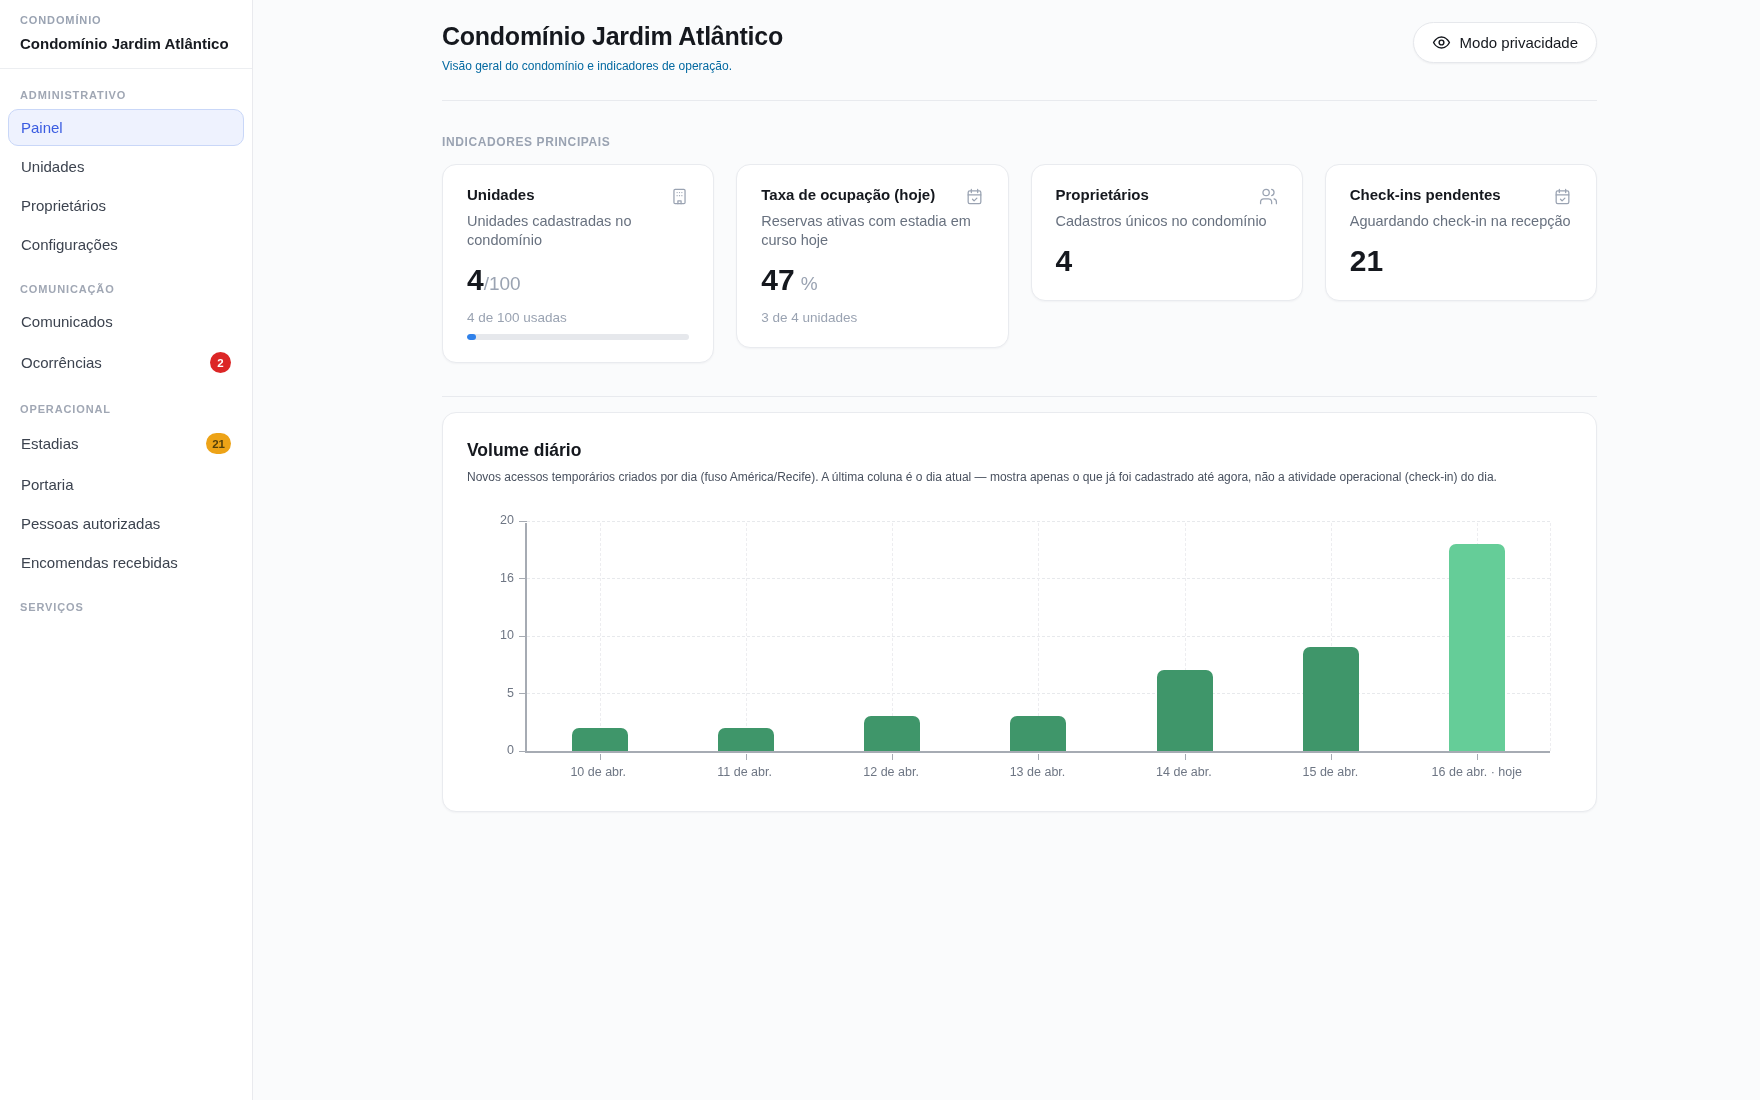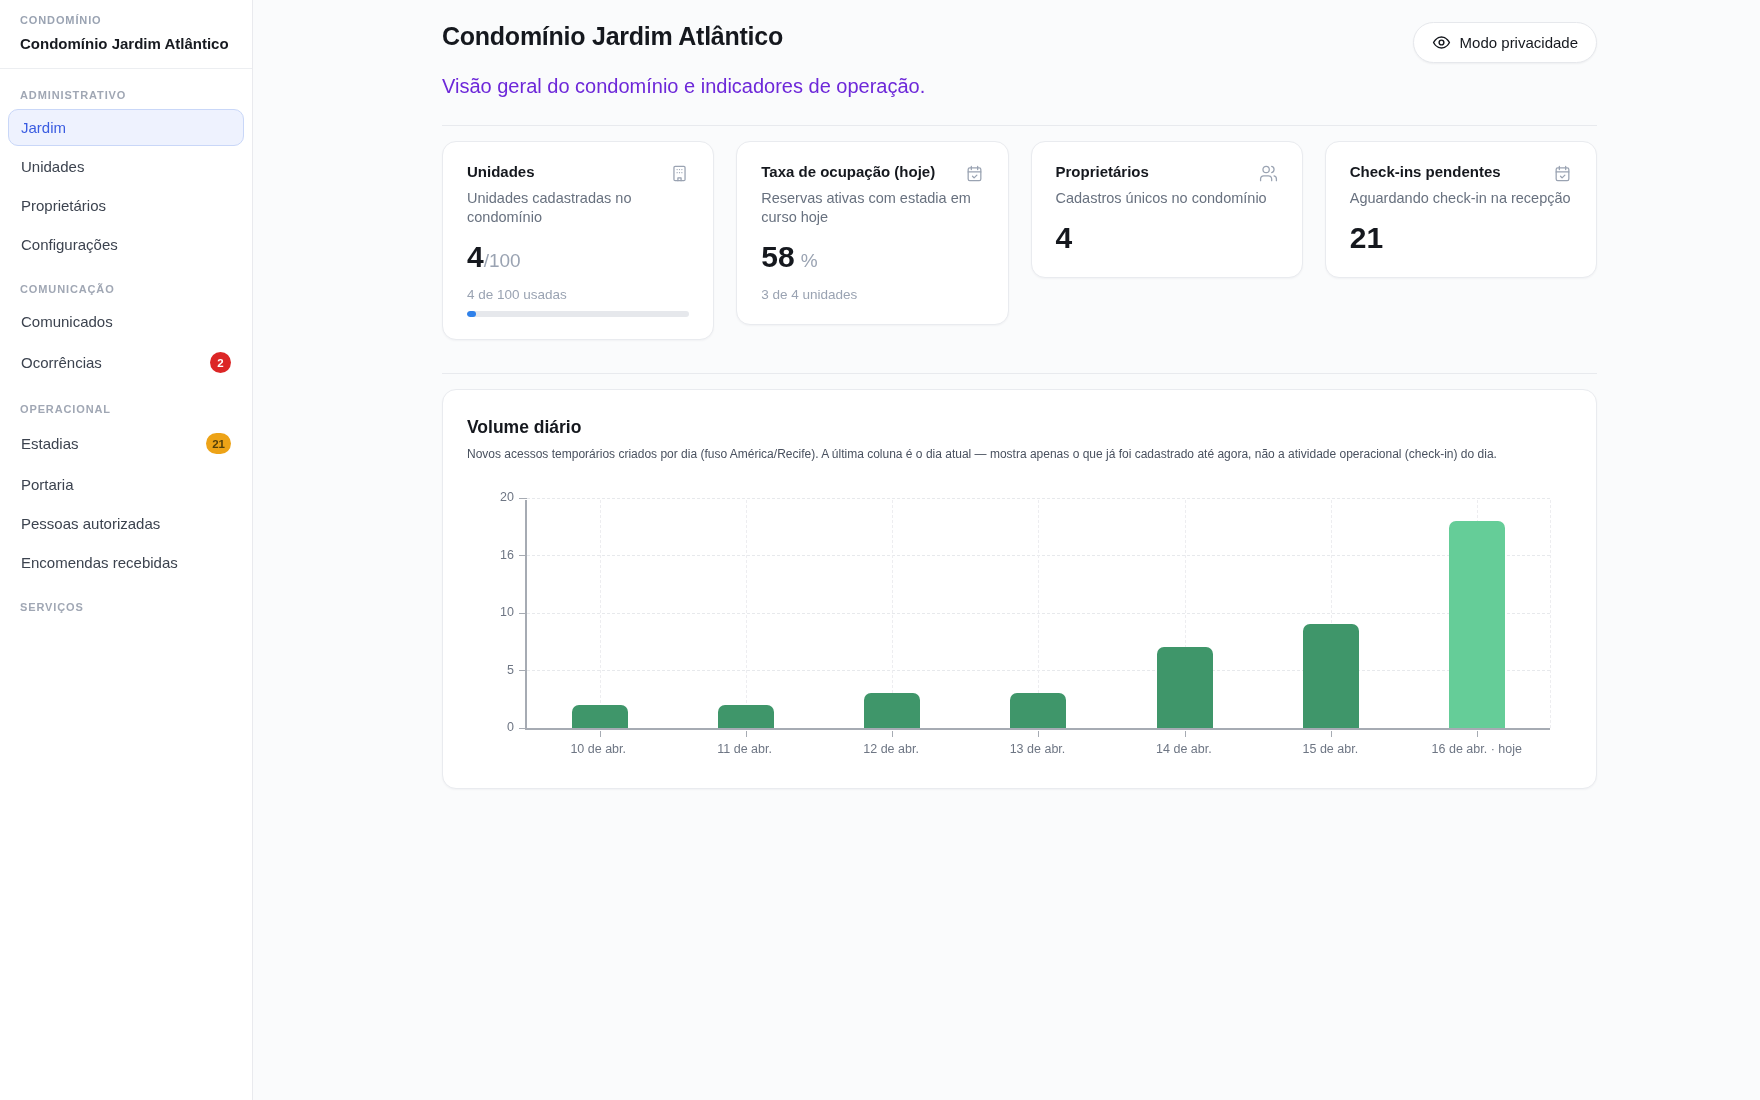--- a/index.html
+++ b/index.html
@@ -44,21 +44,21 @@
 
   
   .main {
     margin-left:253px; height:1100px; background:#fafbfc;
     padding:22px 0 0 189px; overflow:hidden;
   }
   .container { width:1155px; }
 
   .header-row { display:flex; justify-content:space-between; align-items:flex-start; }
   h1 { margin:0; font-size:25px; font-weight:700; color:#15181e; letter-spacing:-0.01em; }
-  .subtitle { margin-top:24px; font-size:20px; color:#6d28d9; }
+  .subtitle { margin-top:8px; font-size:12px; color:#0369a1; }
   .privacy-btn {
     display:inline-flex; align-items:center; gap:9px;
     background:#ffffff; border:1px solid #e6e8ec; border-radius:999px;
     padding:10px 18px; font-size:15px; font-weight:500; color:#15181e;
     font-family:inherit; cursor:pointer; box-shadow:0 1px 2px rgba(16,24,40,.05);
   }
   .privacy-btn svg { display:block; }
 
   .divider { border:none; border-top:1px solid #e8eaee; margin:27px 0 0; }
   .section-label {
@@ -127,21 +127,21 @@
 
 <aside class="sidebar">
   <div class="sidebar-head">
     <div class="sidebar-kicker">CONDOMÍNIO</div>
     <div class="sidebar-title">Condomínio Jardim Atlântico</div>
   </div>
   <div>
       <div class="nav-group">
         <div class="nav-group-label">ADMINISTRATIVO</div>
         <a class="nav-item active">
-          <span class="nav-item-label">Jardim</span>
+          <span class="nav-item-label">Painel</span>
         </a>
         <a class="nav-item">
           <span class="nav-item-label">Unidades</span>
         </a>
         <a class="nav-item">
           <span class="nav-item-label">Proprietários</span>
         </a>
         <a class="nav-item">
           <span class="nav-item-label">Configurações</span>
         </a>
@@ -192,20 +192,21 @@
             <path d="M2 12s3.5-7 10-7 10 7 10 7-3.5 7-10 7-10-7-10-7Z"></path>
             <circle cx="12" cy="12" r="3"></circle>
           </svg>
         </span>
         <span>Modo privacidade</span>
       </button>
     </div>
 
     <hr class="divider">
 
+    <div class="section-label">INDICADORES PRINCIPAIS</div>
 
     <div class="cards">
 
       <div class="card">
         <div class="card-head">
           <span class="card-title">Unidades</span>
           <span class="card-icon">
             <svg width="19" height="19" viewBox="0 0 24 24" fill="none" stroke="currentColor" stroke-width="1.6" stroke-linecap="round" stroke-linejoin="round">
               <rect x="5" y="3" width="14" height="18" rx="1.5"></rect>
               <path d="M10 21v-3.5h4V21"></path>
@@ -230,21 +231,21 @@
           <span class="card-icon">
             <svg width="19" height="19" viewBox="0 0 24 24" fill="none" stroke="currentColor" stroke-width="1.6" stroke-linecap="round" stroke-linejoin="round">
               <rect x="4" y="5" width="16" height="16" rx="2"></rect>
               <path d="M8 3v4M16 3v4M4 10h16"></path>
               <path d="m9.5 15.5 2 2 3.5-3.5"></path>
             </svg>
           </span>
         </div>
         <div class="card-desc">Reservas ativas com estadia em curso hoje</div>
         <div class="card-value-row">
-          <span class="card-value">58</span>
+          <span class="card-value">47</span>
           <span class="card-suffix suffix-gap">%</span>
         </div>
         <div class="card-foot">3 de 4 unidades</div>
       </div>
 
       <div class="card">
         <div class="card-head">
           <span class="card-title">Proprietários</span>
           <span class="card-icon">
             <svg width="19" height="19" viewBox="0 0 24 24" fill="none" stroke="currentColor" stroke-width="1.6" stroke-linecap="round" stroke-linejoin="round">

